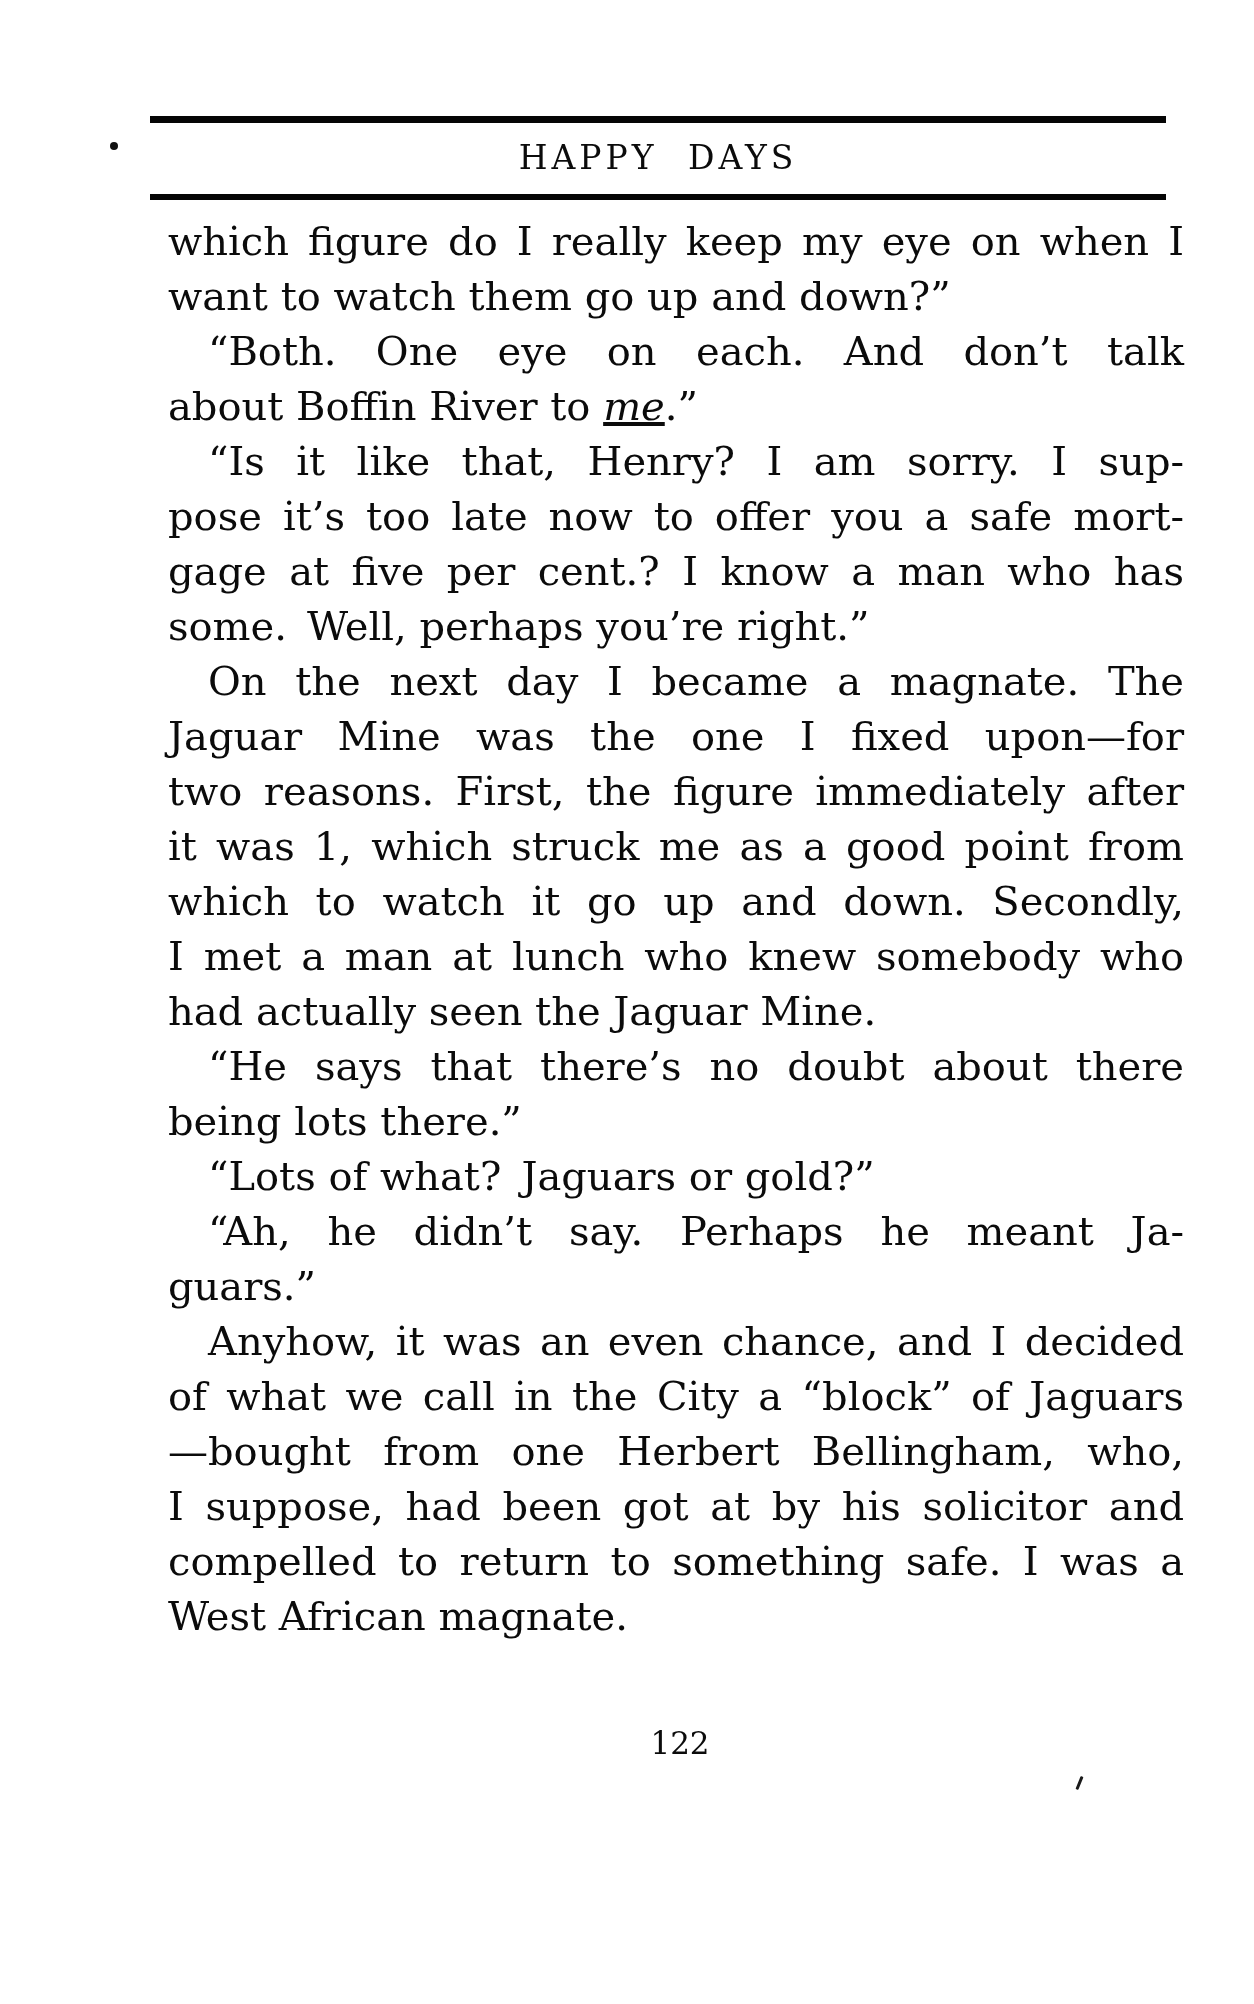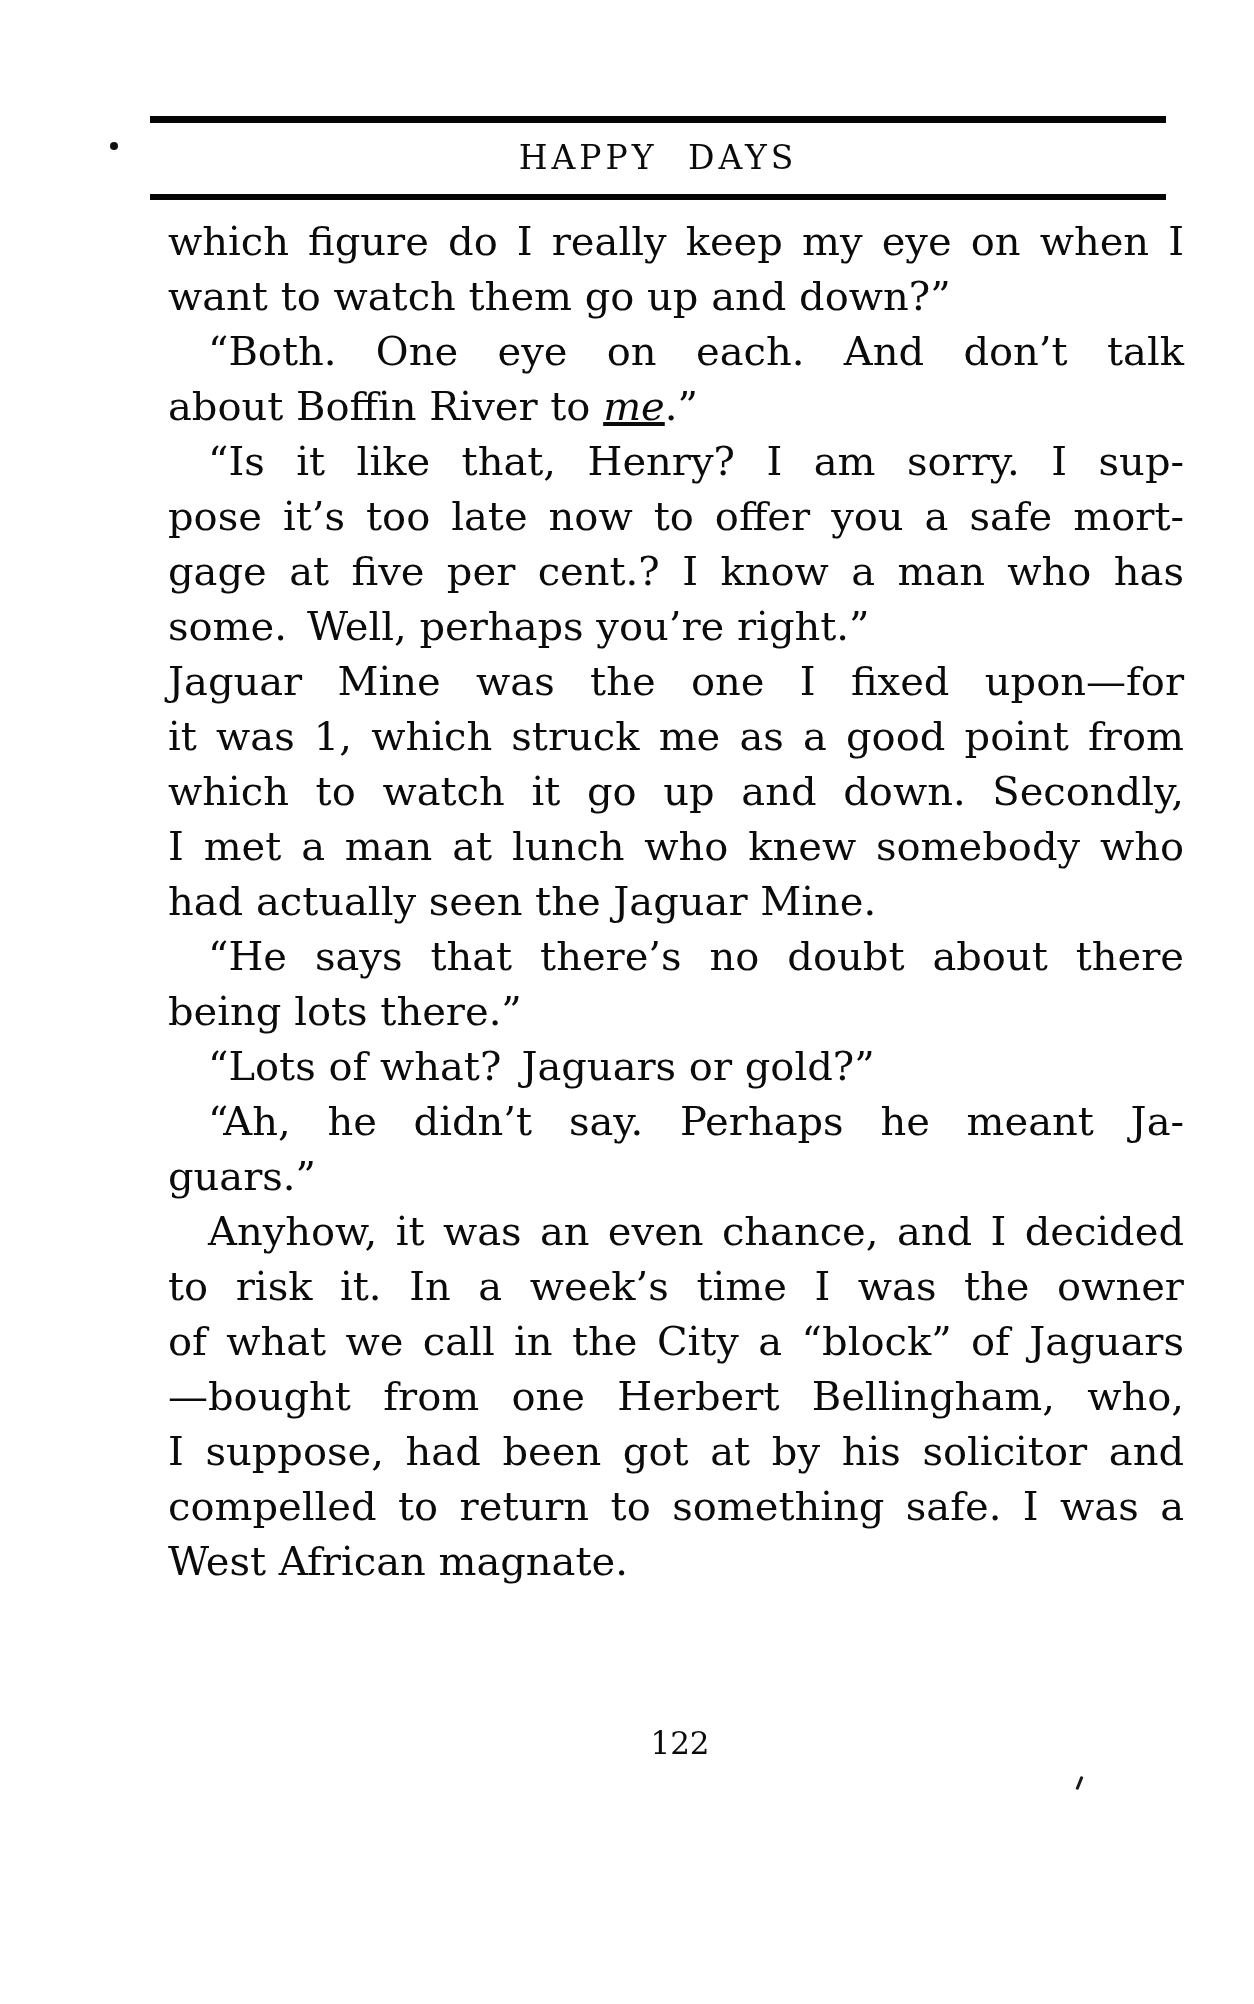--- a/index.html
+++ b/index.html
@@ -95,32 +95,33 @@
 
   <div class="page-text">
       <div class="line just"><span>which figure do I really keep my eye on when I</span></div>
       <div class="line last"><span>want to watch them go up and down?”</span></div>
       <div class="line just indent"><span>“Both. One eye on each. And don’t talk</span></div>
       <div class="line last"><span>about Boffin River to </span><span class="it">me</span><span>.”</span></div>
       <div class="line just indent"><span>“Is it like that, Henry? I am sorry. I sup-</span></div>
       <div class="line just"><span>pose it’s too late now to offer you a safe mort-</span></div>
       <div class="line just"><span>gage at five per cent.? I know a man who has</span></div>
       <div class="line last"><span>some. Well, perhaps you’re right.”</span></div>
+      <div class="line just indent"><span>On the next day I became a magnate. The</span></div>
       <div class="line just"><span>Jaguar Mine was the one I fixed upon—for</span></div>
+      <div class="line just"><span>two reasons. First, the figure immediately after</span></div>
       <div class="line just"><span>it was 1, which struck me as a good point from</span></div>
       <div class="line just"><span>which to watch it go up and down. Secondly,</span></div>
       <div class="line just"><span>I met a man at lunch who knew somebody who</span></div>
       <div class="line last"><span>had actually seen the Jaguar Mine.</span></div>
       <div class="line just indent"><span>“He says that there’s no doubt about there</span></div>
       <div class="line last"><span>being lots there.”</span></div>
       <div class="line last indent"><span>“Lots of what? Jaguars or gold?”</span></div>
       <div class="line just indent"><span>“Ah, he didn’t say. Perhaps he meant Ja-</span></div>
       <div class="line last"><span>guars.”</span></div>
       <div class="line just indent"><span>Anyhow, it was an even chance, and I decided</span></div>
-      <div class="line just"><span>to risk it. In a week’s time I was the owner</span></div>
       <div class="line just"><span>of what we call in the City a “block” of Jaguars</span></div>
       <div class="line just"><span>—bought from one Herbert Bellingham, who,</span></div>
       <div class="line just"><span>I suppose, had been got at by his solicitor and</span></div>
       <div class="line just"><span>compelled to return to something safe. I was a</span></div>
       <div class="line last"><span>West African magnate.</span></div>
     </div>
 
   <div class="folio">122</div>
 
   <span class="ink-slash"></span>

